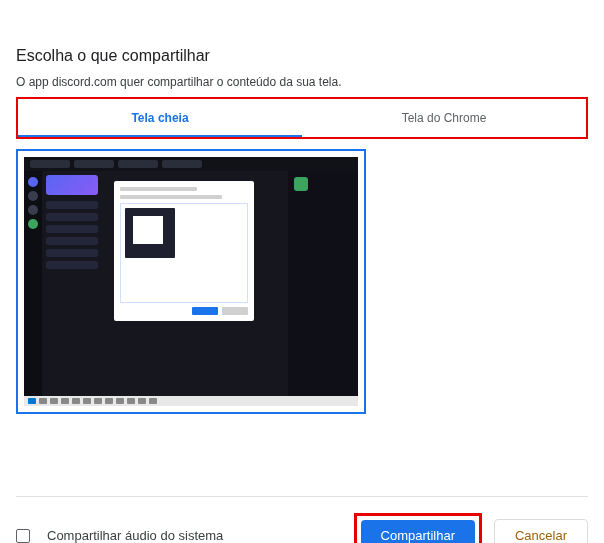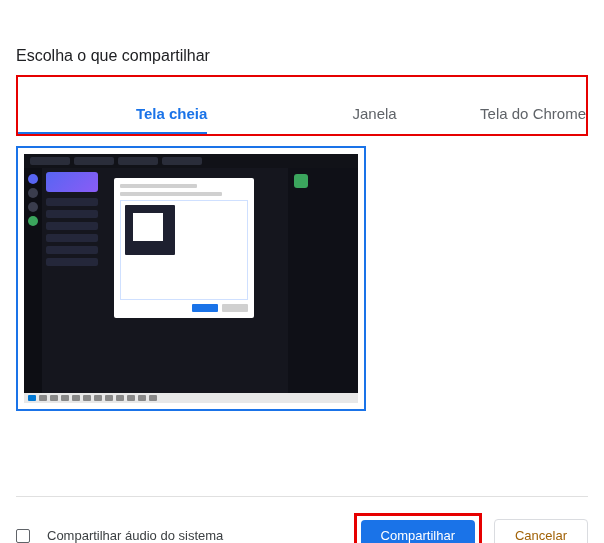--- a/index.html
+++ b/index.html
@@ -32,23 +32,23 @@
   .highlight-box {
     border: 2px solid #e60000;
     padding: 0;
   }
   .tabs {
     display: flex;
     width: 100%;
   }
   .tab {
     flex: 1;
-    text-align: right;
-    padding: 28px 0 10px 0;
-    font-size: 15px;
+    text-align: center;
+    padding: 12px 0 10px 0;
+    font-size: 12px;
     color: #5f6368;
     cursor: pointer;
     border-bottom: 2px solid transparent;
   }
   .tab.active {
     color: #1a73e8;
     font-weight: 600;
     border-bottom: 2px solid #1a73e8;
   }
   .content-area {
@@ -176,25 +176,25 @@
     color: #a16207;
     border: 1px solid #dadce0;
   }
 </style>
 </head>
 <body>
 
 <div class="dialog">
 
   <div class="title">Escolha o que compartilhar</div>
+  <div class="subtitle">O app discord.com quer compartilhar o conteúdo da sua tela.</div>
 
   <div class="highlight-box">
     <div class="tabs">
       <div class="tab active">Tela cheia</div>
-      <div class="tab">Janela</div>
       <div class="tab">Tela do Chrome</div>
     </div>
   </div>
 
   <div class="content-area">
     <div class="thumb-wrap">
       <div class="screen-preview">
         <div class="sp-topbar">
             <div></div>
             <div></div>

